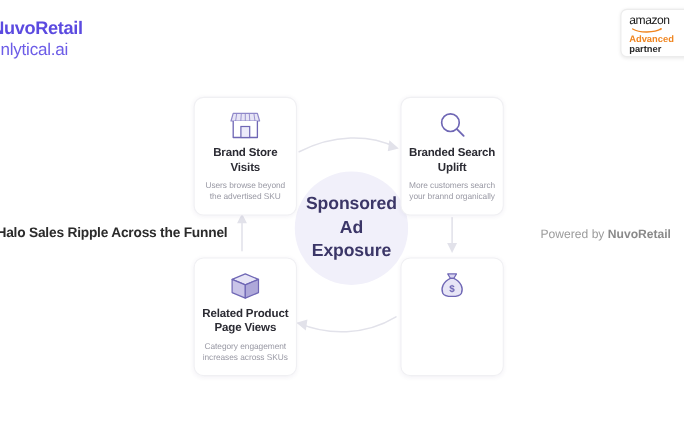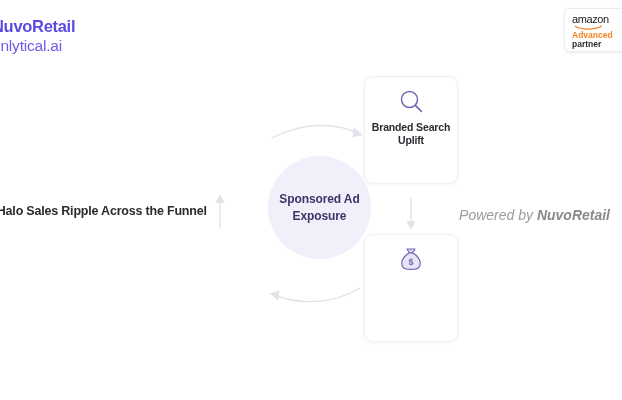--- a/index.html
+++ b/index.html
@@ -89,24 +89,23 @@
     color: #2b2b2b;
     letter-spacing: -0.2px;
     white-space: nowrap;
   }
 
   
   #powered-by {
     position: absolute;
     right: 12px;
     top: 207px;
-    font-size: 14px;
+    font-size: 11px;
     color: #9b9b9b;
     white-space: nowrap;
-    font-style: italic;
   }
   #powered-by .pb-brand {
     font-weight: bold;
     color: #8a8a8a;
   }
 
   
   #cycle-diagram {
     position: absolute;
     left: 168px;
@@ -130,21 +129,21 @@
     width: 103px;
     height: 103px;
     border-radius: 50%;
     background: #f1f0fa;
     display: flex;
     align-items: center;
     justify-content: center;
     text-align: center;
   }
   #center-node .center-label {
-    font-size: 12px;
+    font-size: 16px;
     font-weight: bold;
     color: #3b3667;
     line-height: 1.35;
     letter-spacing: -0.1px;
     padding: 0 8px;
   }
 
   
   .node-card {
     position: absolute;
@@ -155,21 +154,21 @@
     border-radius: 9px;
     box-shadow: 0 1px 4px rgba(60,50,120,0.06);
     box-sizing: border-box;
     padding: 10px 6px 8px 6px;
     text-align: center;
     display: flex;
     flex-direction: column;
     align-items: center;
   }
   .node-card.pos-tl { left: 8px;   top: 12px; }
-  .node-card.pos-tr { left: 196px; top: 0; }
+  .node-card.pos-tr { left: 196px; top: 12px; }
   .node-card.pos-br { left: 196px; top: 158px; }
   .node-card.pos-bl { left: 8px;   top: 158px; }
 
   .node-icon {
     height: 30px;
     display: flex;
     align-items: center;
     justify-content: center;
     margin-bottom: 4px;
   }
@@ -234,35 +233,59 @@
     <g>
       <path d="M52 152 L52 122" stroke="#e2e2ea" stroke-width="1.4" fill="none" stroke-linecap="round"></path>
       <path d="M47.5 127 L52 118 L56.5 127 Z" fill="#e2e2ea"></path>
     </g>
   </svg>
 
   <div id="center-node">
     <div class="center-label">Sponsored Ad Exposure</div>
   </div>
 
+  <div class="node-card pos-tl">
+    <div class="node-icon">
+      <svg width="30" height="28" viewBox="0 0 30 28">
+        <path d="M4 3 H26 L28 10 H2 Z" fill="#e7e5f6" stroke="#8f88c9" stroke-width="1.1" stroke-linejoin="round"></path>
+        <path d="M7.2 3 L6.2 10 M11.4 3 L10.9 10 M15 3 L15 10 M18.6 3 L19.1 10 M22.8 3 L23.8 10" stroke="#8f88c9" stroke-width="0.8"></path>
+        <path d="M4 10 V25 H26 V10" fill="#ffffff" stroke="#6f67b5" stroke-width="1.2" stroke-linejoin="round"></path>
+        <rect x="11" y="15" width="8" height="10" fill="#eceafa" stroke="#6f67b5" stroke-width="1.1"></rect>
+      </svg>
+    </div>
+    <div class="node-title">Brand Store Visits</div>
+    <div class="node-desc">Users browse beyond the advertised SKU</div>
+  </div>
 
   <div class="node-card pos-tr">
     <div class="node-icon">
       <svg width="28" height="28" viewBox="0 0 28 28">
         <circle cx="12.5" cy="11.5" r="8" fill="none" stroke="#6f67b5" stroke-width="1.5"></circle>
         <path d="M18.6 17.6 L24.5 23.5" stroke="#6f67b5" stroke-width="1.7" stroke-linecap="round"></path>
       </svg>
     </div>
     <div class="node-title">Branded Search Uplift</div>
+    <div class="node-desc">More customers search your brannd organically</div>
   </div>
 
   <div class="node-card pos-br">
     <div class="node-icon">
       <svg width="28" height="28" viewBox="0 0 28 28">
         <path d="M10 3 H18 L15.6 7 H12.4 Z" fill="#d9d5f0" stroke="#6f67b5" stroke-width="1.1" stroke-linejoin="round"></path>
         <path d="M12.4 7 C6 10 3.5 16 5.5 20.5 C7.2 24.4 20.8 24.4 22.5 20.5 C24.5 16 22 10 15.6 7 Z" fill="#e7e5f6" stroke="#6f67b5" stroke-width="1.2" stroke-linejoin="round"></path>
         <text x="14" y="19.4" font-family="'Liberation Sans', sans-serif" font-size="9" font-weight="bold" fill="#6f67b5" text-anchor="middle">$</text>
       </svg>
     </div>
   </div>
 
+  <div class="node-card pos-bl">
+    <div class="node-icon">
+      <svg width="30" height="28" viewBox="0 0 30 28">
+        <path d="M15 3 L27 8 L15 13 L3 8 Z" fill="#e7e5f6" stroke="#6f67b5" stroke-width="1.1" stroke-linejoin="round"></path>
+        <path d="M3 8 V20 L15 25 V13 Z" fill="#c9c4e8" stroke="#6f67b5" stroke-width="1.1" stroke-linejoin="round"></path>
+        <path d="M27 8 V20 L15 25 V13 Z" fill="#aea8d9" stroke="#6f67b5" stroke-width="1.1" stroke-linejoin="round"></path>
+      </svg>
+    </div>
+    <div class="node-title">Related Product Page Views</div>
+    <div class="node-desc">Category engagement increases across SKUs</div>
+  </div>
 
 </div>
 
 </body></html>

